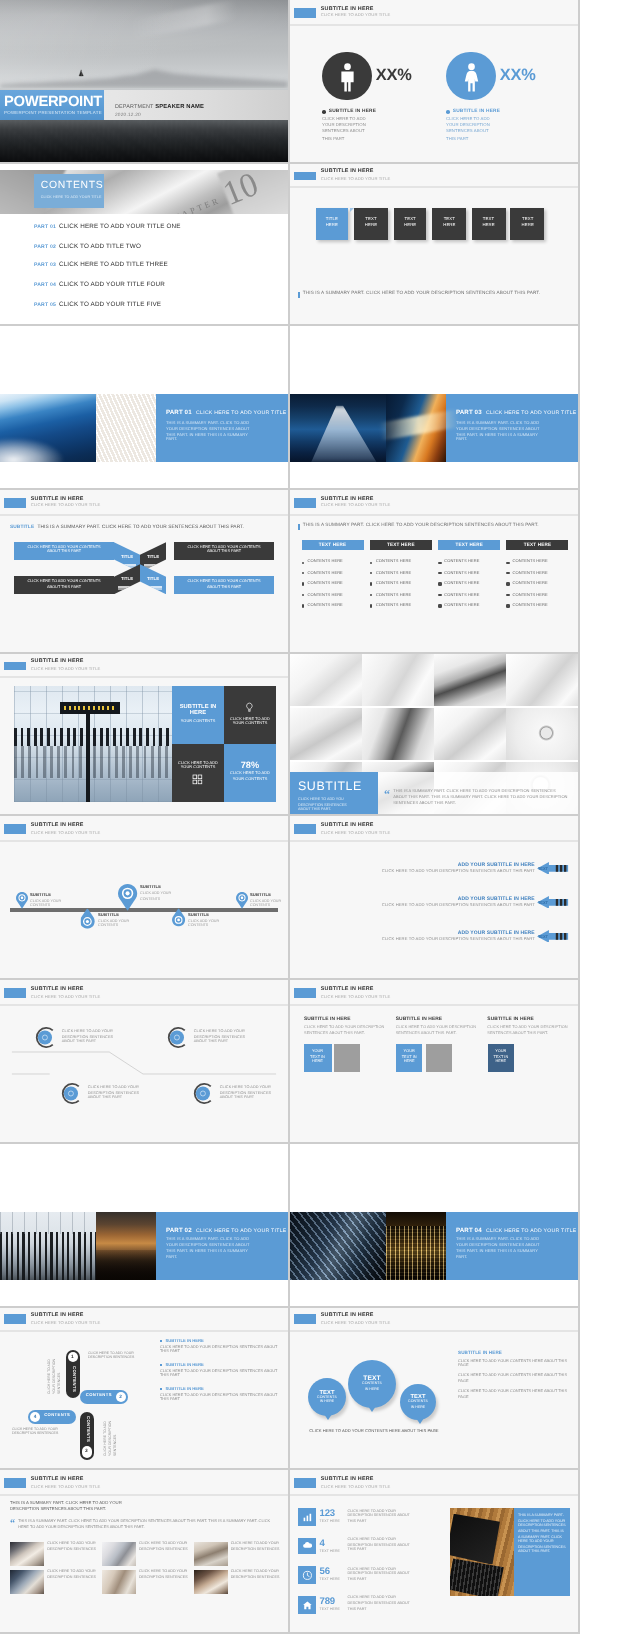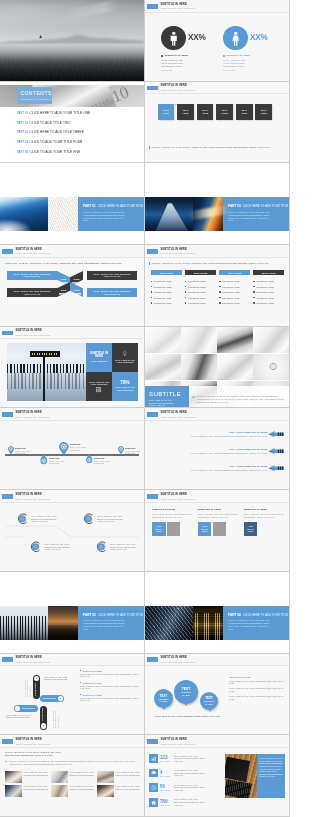--- a/index.html
+++ b/index.html
@@ -324,20 +324,30 @@
             <div class="s1-water"></div>
         <div class="s1-mount">
               <svg viewBox="0 0 145 11" preserveAspectRatio="none">
                 <path d="M0 9.4 L10 8.6 L20 8.2 L30 7.6 L40 7.2 L48 6.6 L56 6 L62 5 L68 4.4 L73 3 L78 1.8 L82 2.6 L88 3.8 L95 4.4 L103 5 L112 5.6 L122 6.2 L134 7 L145 7.8 L145 11 L0 11 Z" fill="#797d80" opacity=".45"></path>
               </svg>
             </div>
         <svg class="s1-boat" viewBox="0 0 10 14">
               <path d="M5 0 L5 11 M5 1 L1.6 10 L5 10 Z M5.6 4 L8.4 10 L5.6 10 Z" fill="#2c2c2c" stroke="#2c2c2c" stroke-width=".5"></path>
             </svg>
       </div>
+      <div class="s1-band">
+        <div class="s1-blue">
+          <div class="s1-t">POWERPOINT</div>
+          <div class="s1-s">POWERPOINT PRESENTATION TEMPLATE</div>
+        </div>
+        <div class="s1-meta">
+          <div class="s1-m1"><span>DEPARTMENT</span> <b>SPEAKER NAME</b></div>
+          <div class="s1-m2">2020.12.20</div>
+        </div>
+      </div>
     </div>
   </div>
 
   <div class="slide">
     <div class="inner">
       <div class="hdr">
         <div class="bar"></div>
         <div class="txt">
               <div class="t1">SUBTITLE IN HERE</div>
               <div class="t2">CLICK HERE TO ADD YOUR TITLE</div>

